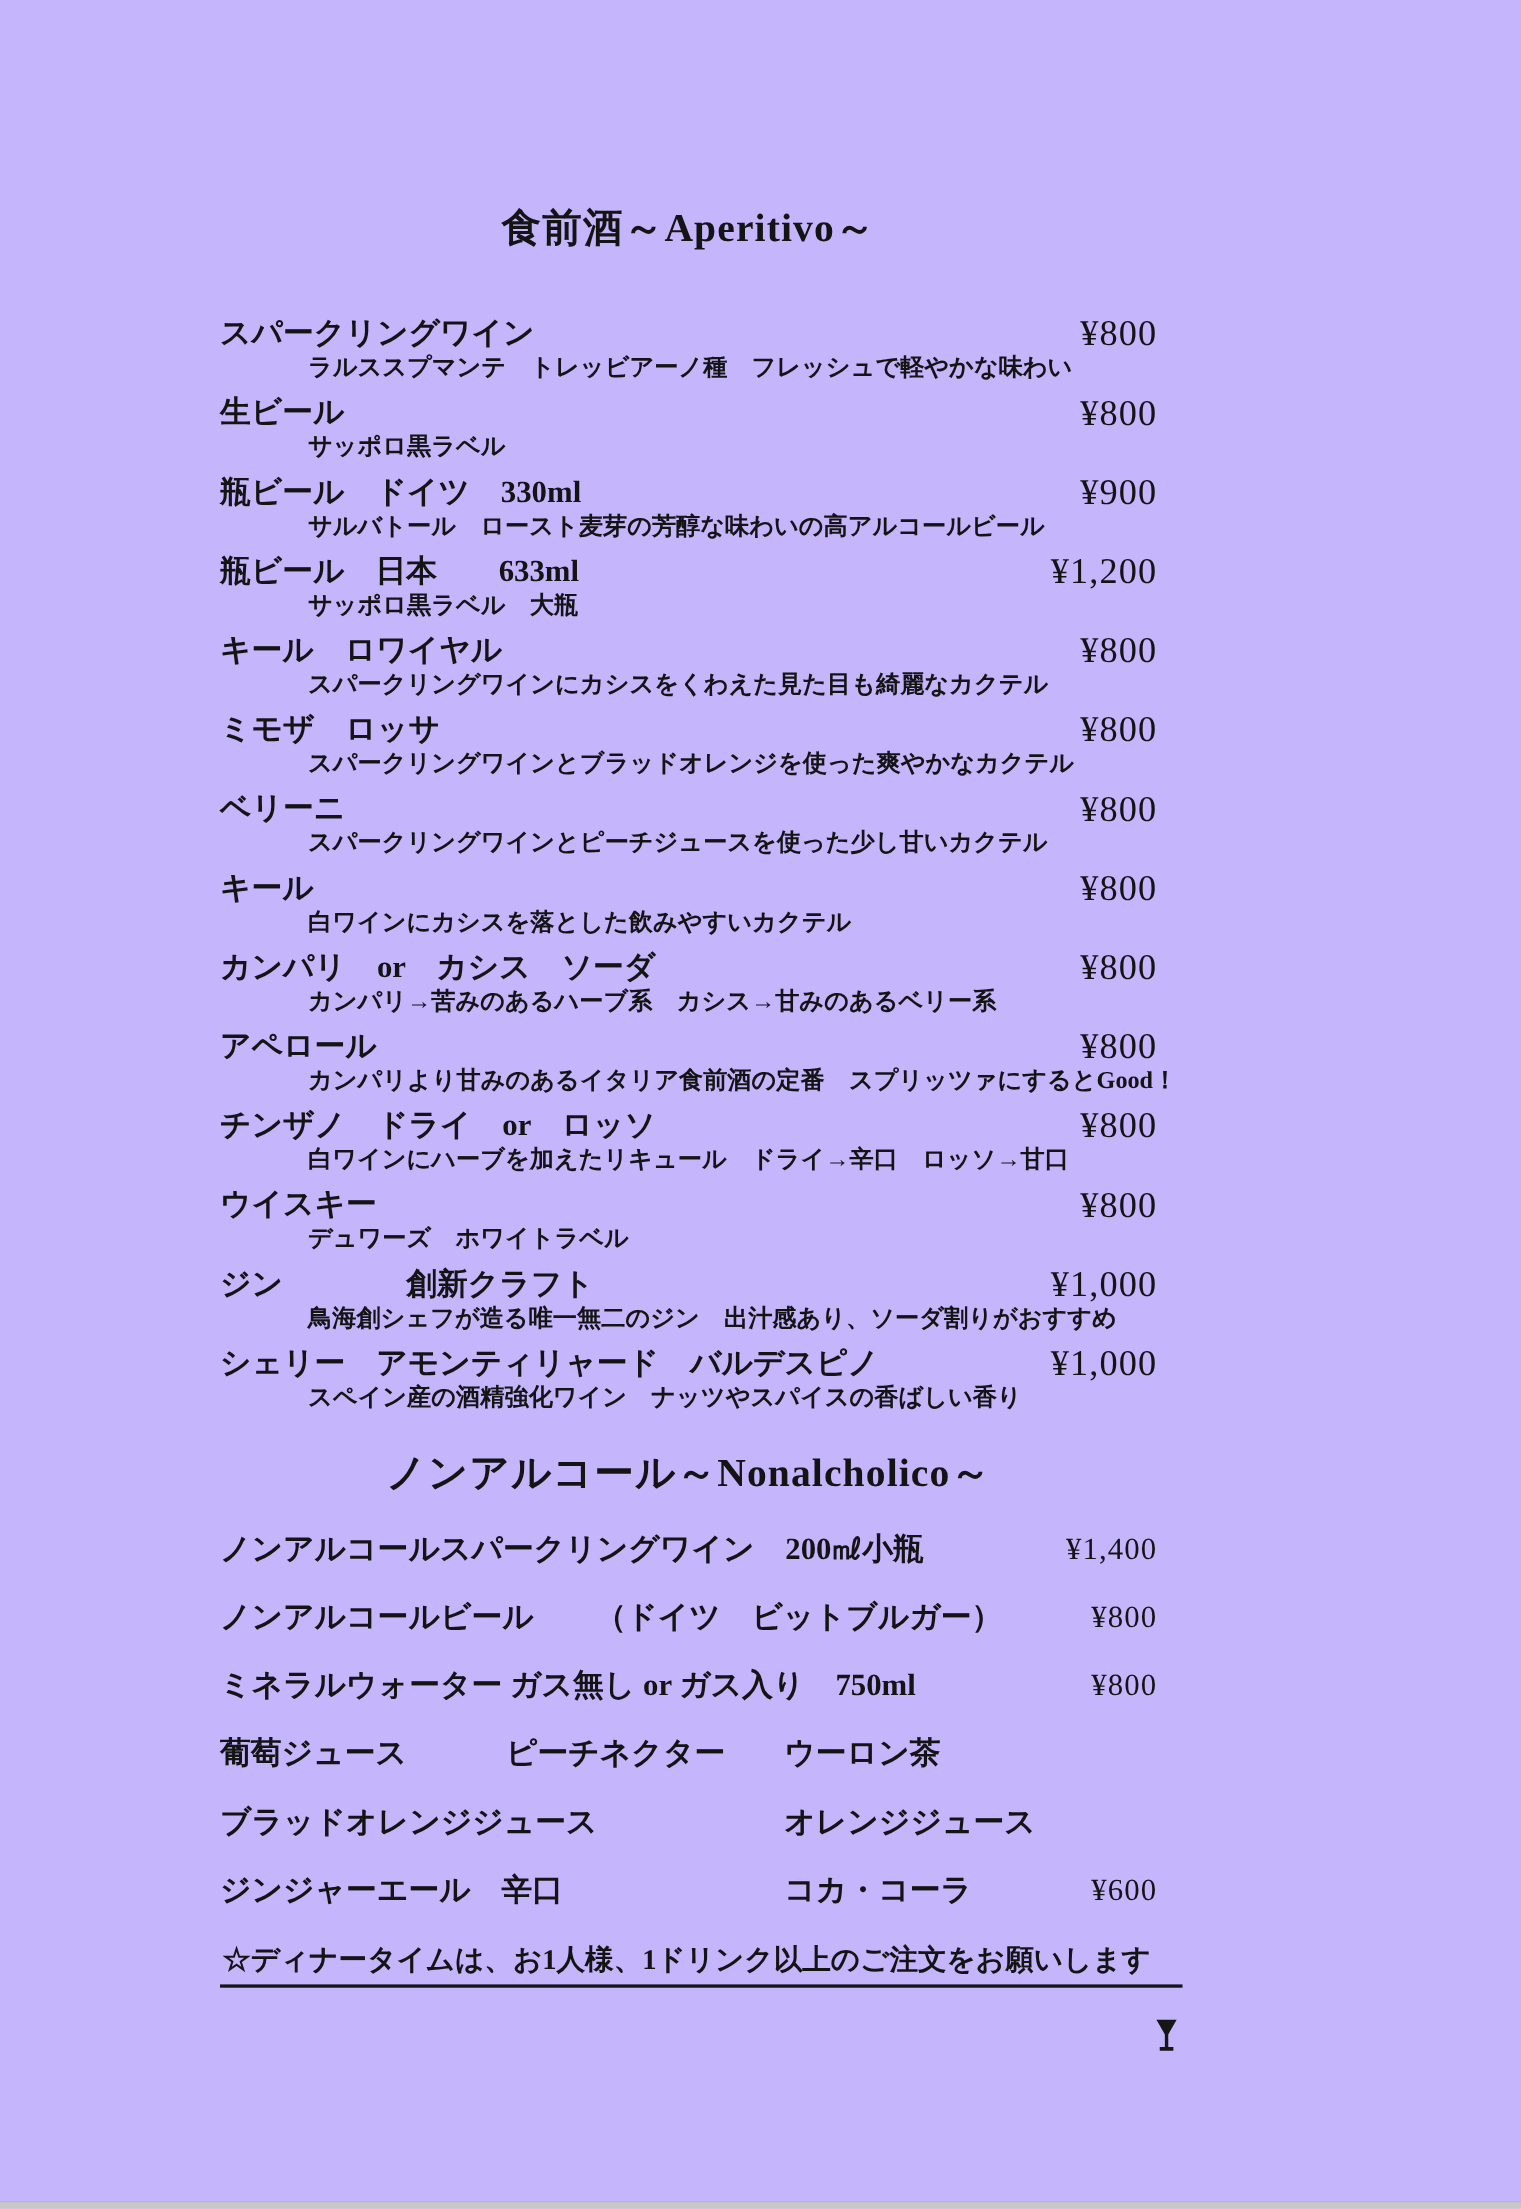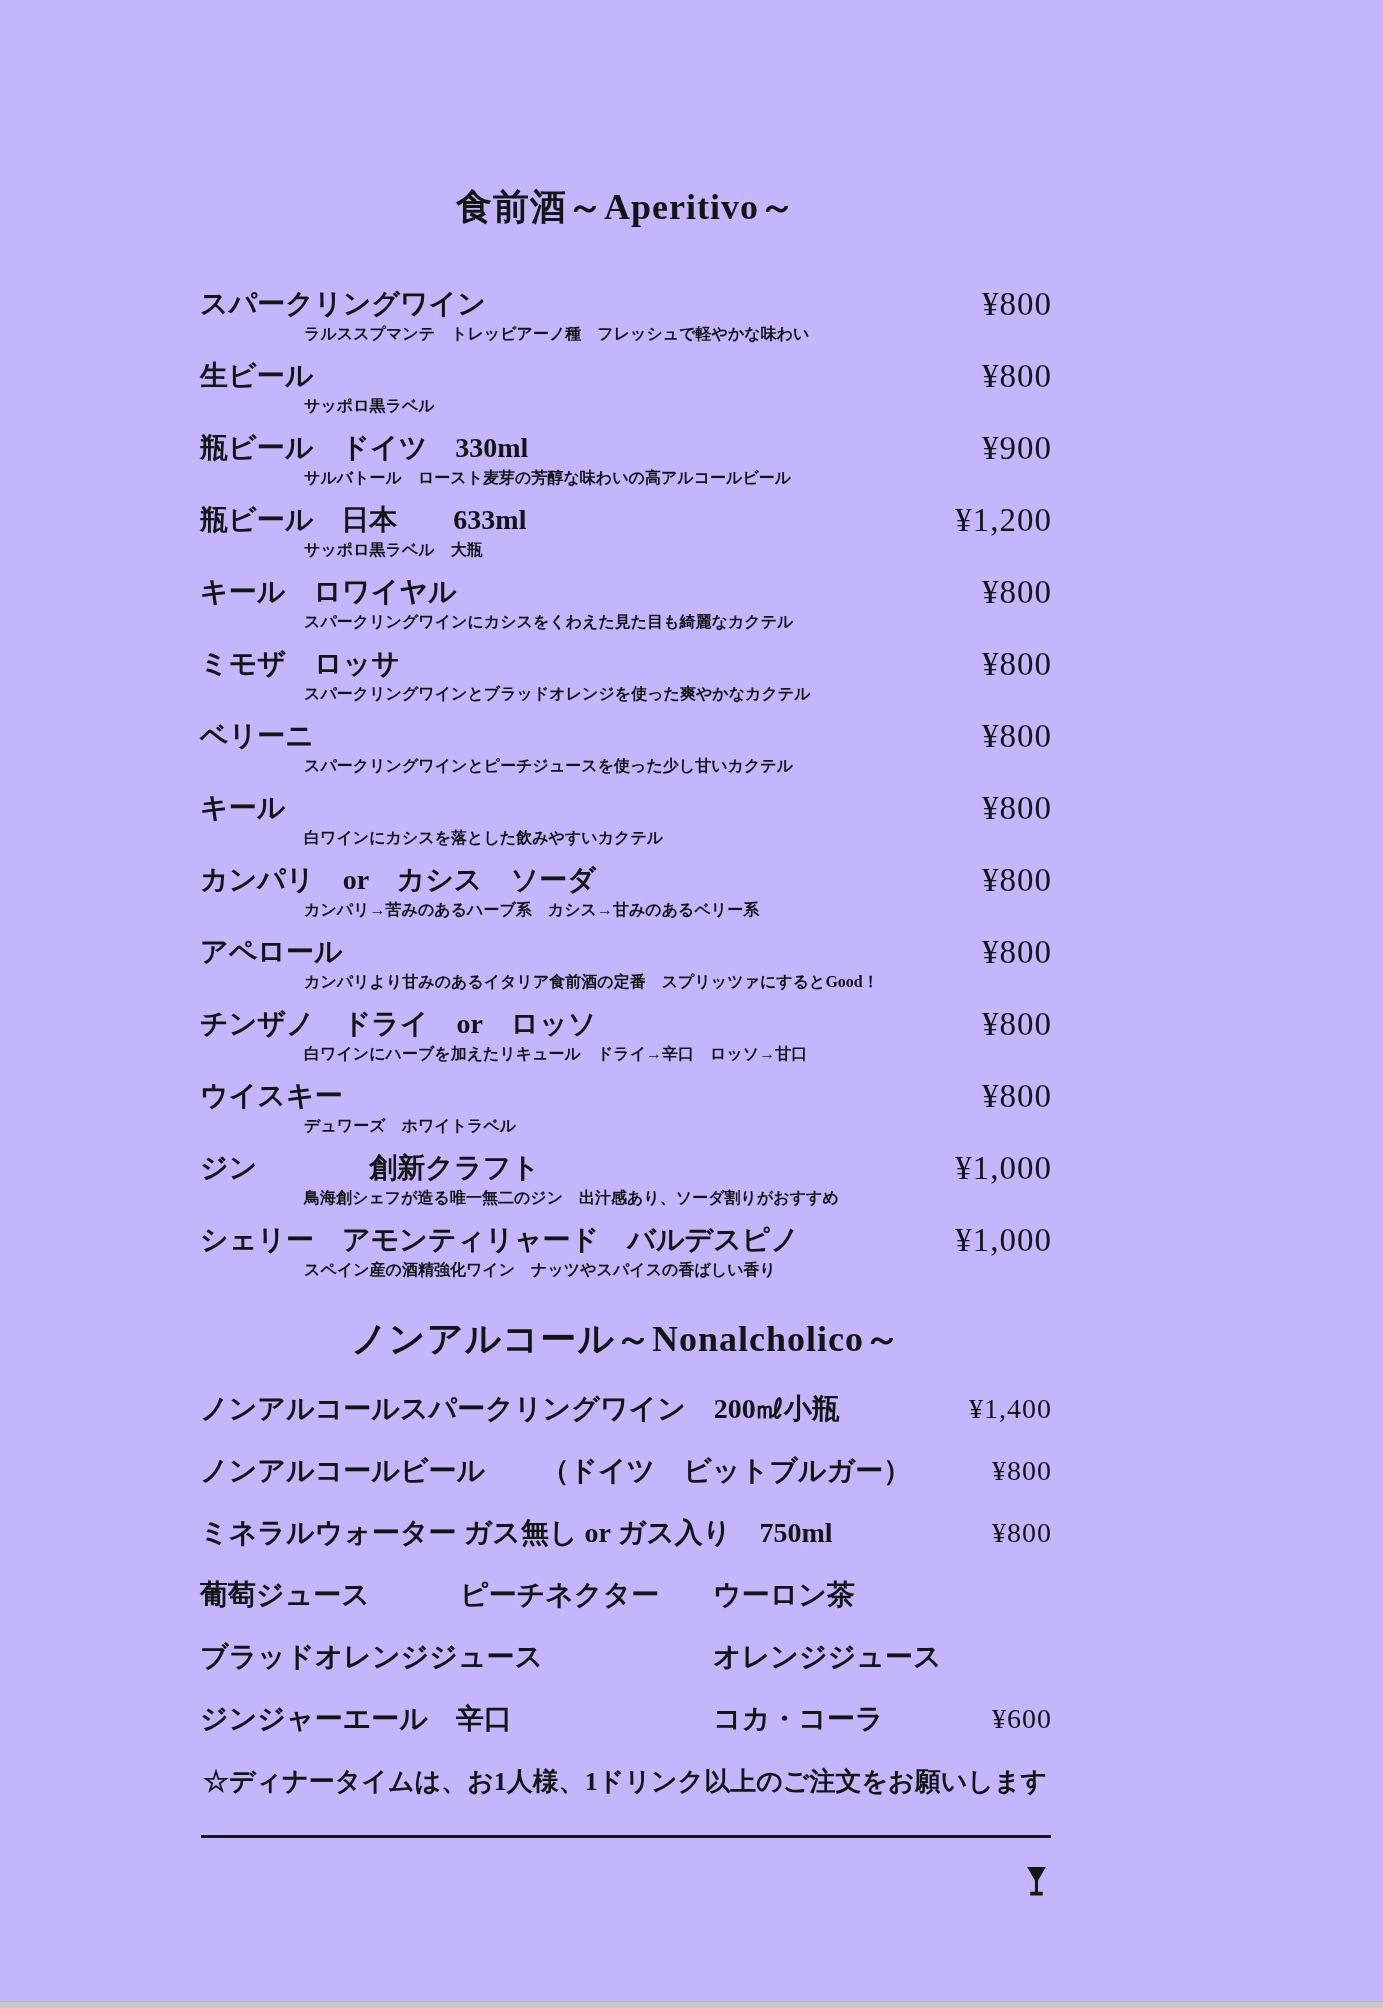--- a/index.html
+++ b/index.html
@@ -36,22 +36,22 @@
     white-space:pre;
   }
   .item-price{
     margin-left:auto;
     font-size:33px;
     font-weight:500;
     line-height:34px;
     letter-spacing:1px;
   }
   .item-desc{
-    margin-left:104px;
-    font-size:16px;
+    margin-left:80px;
+    font-size:22px;
     font-weight:700;
     line-height:26px;
     white-space:pre;
   }
   .section2-title{margin-top:34px;}
   .na-items{margin-top:30px;}
   .na-row{
     position:relative;
     display:flex;
     align-items:baseline;
@@ -76,21 +76,20 @@
     margin:28px auto 0;
     width:fit-content;
     font-size:26px;
     font-weight:700;
     line-height:34px;
     border-bottom:3px solid #161616;
     padding:0 4px 5px 2px;
     display:flex;
     align-items:flex-end;
     white-space:pre;
-    flex-direction:column;
   }
   .glass-icon{
     display:inline-block;
     width:21px;height:31px;
     margin-left:4px;
   }
   .glass-icon svg{display:block;width:100%;height:100%;}
   .bottom-edge{
     position:absolute;
     left:0;right:0;bottom:0;

